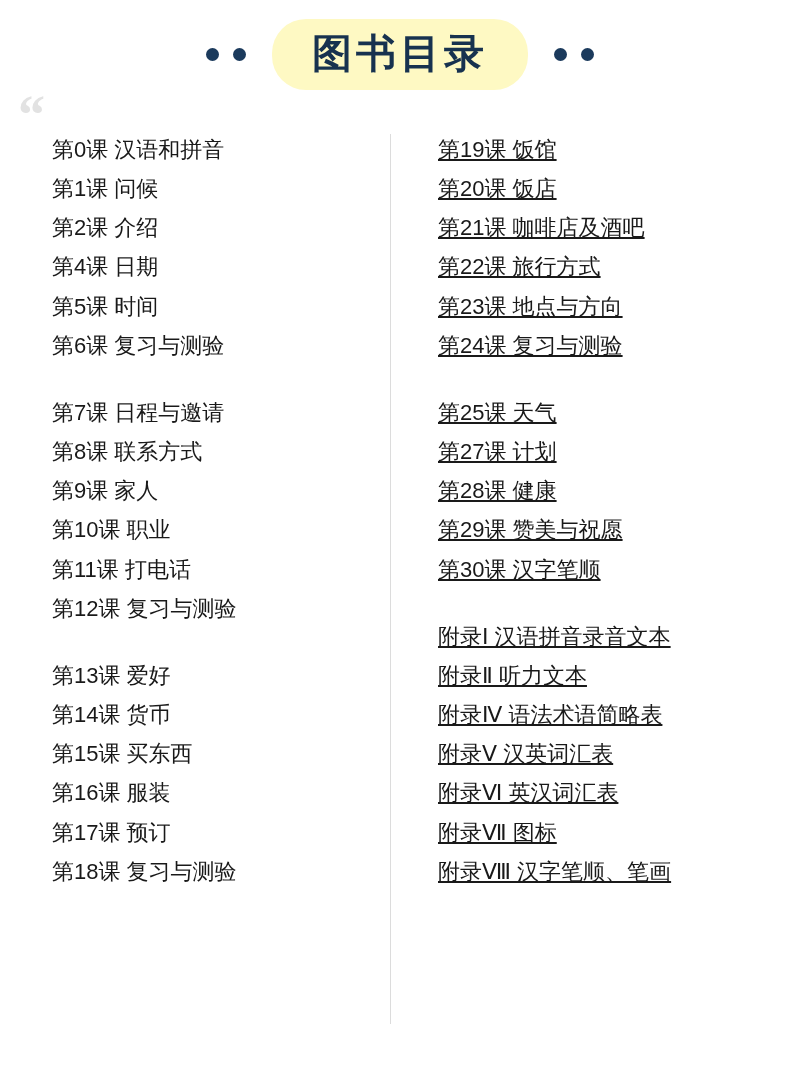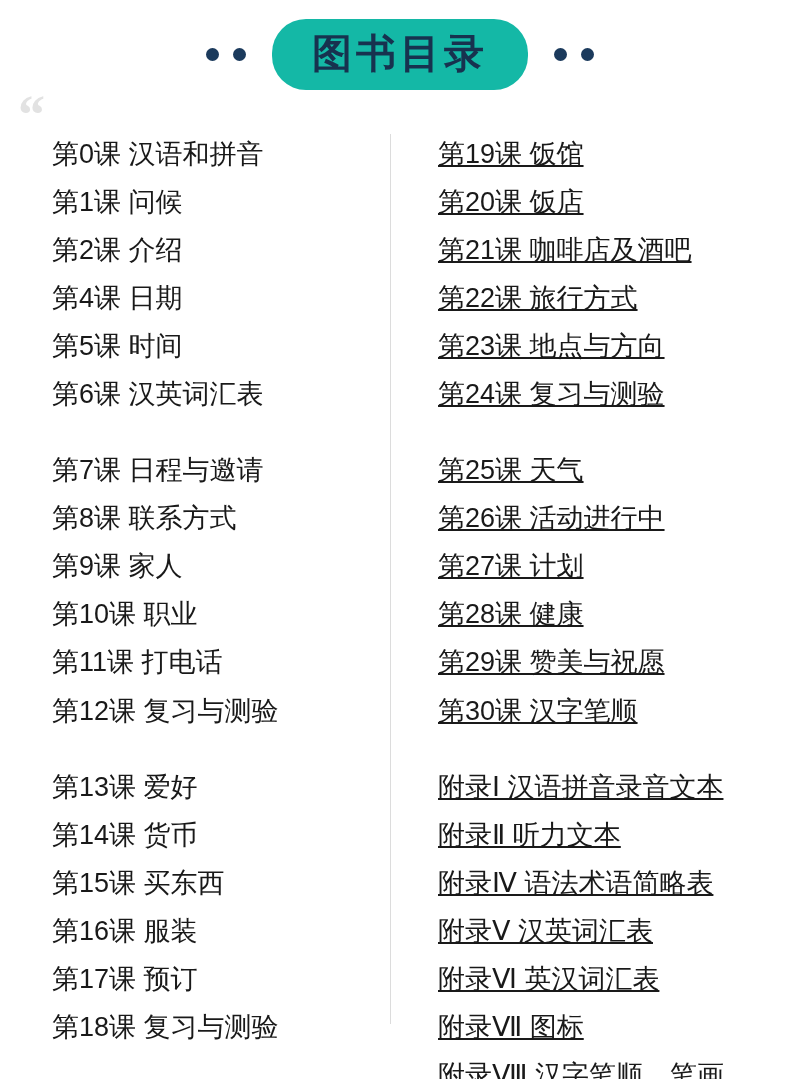--- a/index.html
+++ b/index.html
@@ -37,21 +37,21 @@
     gap: 14px;
   }
   .dot {
     width: 13px;
     height: 13px;
     border-radius: 50%;
     background: #1b3a5c;
     display: block;
   }
   .title-badge {
-    background: #14b8a6;
+    background: #fef9c3;
     border-radius: 34px;
     padding: 14px 40px 17px 40px;
     display: flex;
     align-items: center;
     justify-content: center;
   }
   .title-text {
     font-size: 40px;
     font-weight: bold;
     color: #17324f;
@@ -93,21 +93,21 @@
     margin: 4px 0 24px 0;
     flex: 0 0 1px;
   }
   .col-right {
     width: 409px;
     padding-left: 47px;
     text-decoration: underline;
   }
 
   .entry {
-    font-size: 27px;
+    font-size: 22px;
     line-height: 1.78;
     color: #191919;
     white-space: nowrap;
     font-weight: 500;
   }
   .gap {
     height: 28px;
   }
 </style>
 </head>
@@ -131,21 +131,21 @@
 
   <div class="quote-mark">“</div>
 
   <div class="content">
     <div class="col col-left" id="col-left">
         <div class="entry">第0课 汉语和拼音</div>
         <div class="entry">第1课 问候</div>
         <div class="entry">第2课 介绍</div>
         <div class="entry">第4课 日期</div>
         <div class="entry">第5课 时间</div>
-        <div class="entry">第6课 汉英词汇表</div>
+        <div class="entry">第6课 复习与测验</div>
         <div class="gap"></div>
         <div class="entry">第7课 日程与邀请</div>
         <div class="entry">第8课 联系方式</div>
         <div class="entry">第9课 家人</div>
         <div class="entry">第10课 职业</div>
         <div class="entry">第11课 打电话</div>
         <div class="entry">第12课 复习与测验</div>
         <div class="gap"></div>
         <div class="entry">第13课 爱好</div>
         <div class="entry">第14课 货币</div>
@@ -157,21 +157,20 @@
     <div class="divider"></div>
     <div class="col col-right" id="col-right">
         <div class="entry">第19课 饭馆</div>
         <div class="entry">第20课 饭店</div>
         <div class="entry">第21课 咖啡店及酒吧</div>
         <div class="entry">第22课 旅行方式</div>
         <div class="entry">第23课 地点与方向</div>
         <div class="entry">第24课 复习与测验</div>
         <div class="gap"></div>
         <div class="entry">第25课 天气</div>
-        <div class="entry">第26课 活动进行中</div>
         <div class="entry">第27课 计划</div>
         <div class="entry">第28课 健康</div>
         <div class="entry">第29课 赞美与祝愿</div>
         <div class="entry">第30课 汉字笔顺</div>
         <div class="gap"></div>
         <div class="entry">附录Ⅰ 汉语拼音录音文本</div>
         <div class="entry">附录Ⅱ 听力文本</div>
         <div class="entry">附录Ⅳ 语法术语简略表</div>
         <div class="entry">附录Ⅴ 汉英词汇表</div>
         <div class="entry">附录Ⅵ 英汉词汇表</div>

